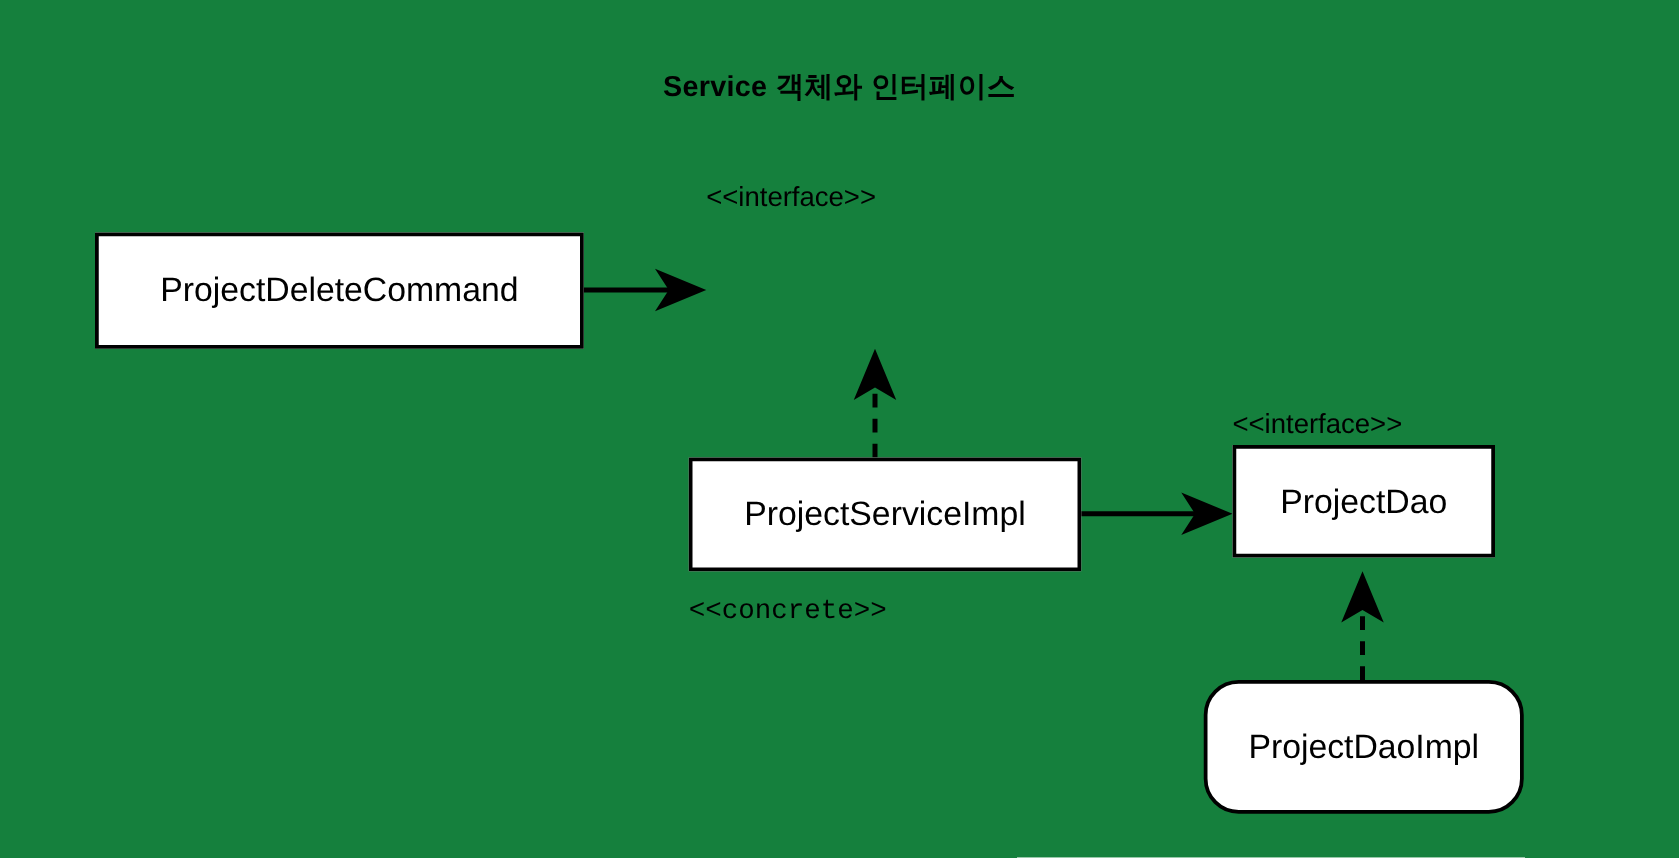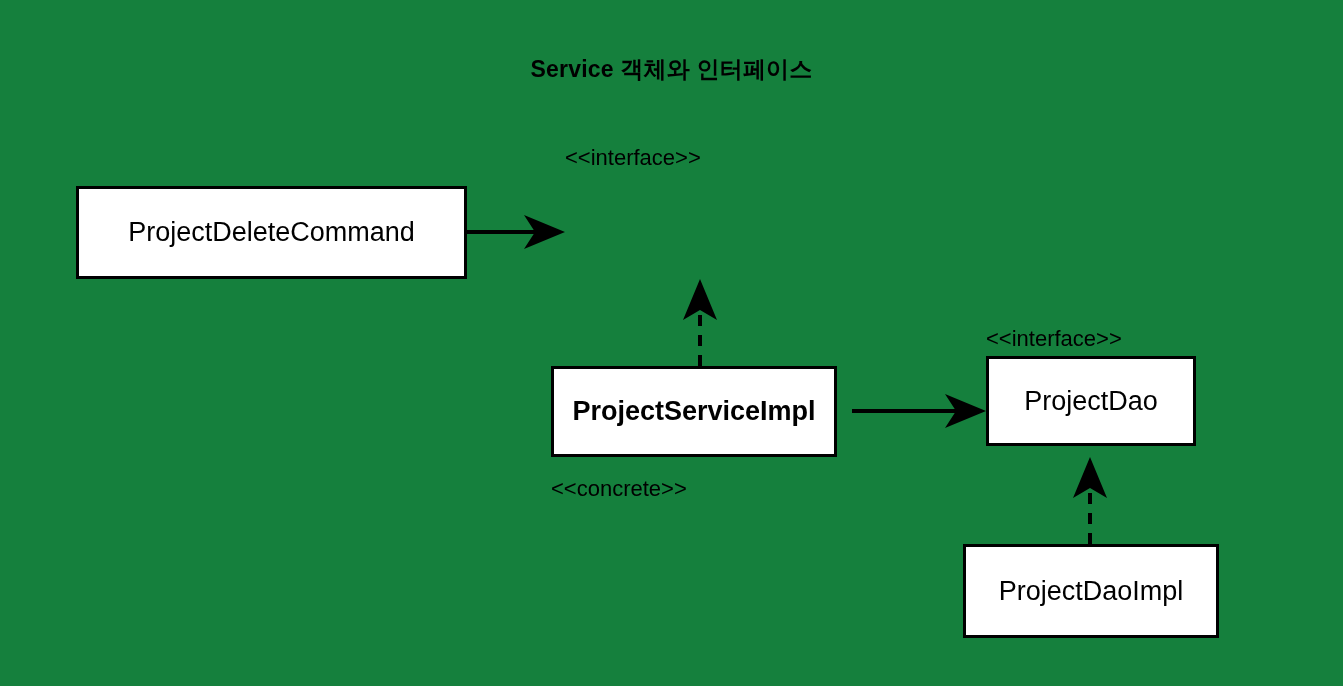--- a/index.html
+++ b/index.html
@@ -89,29 +89,29 @@
     </g>
   </svg>
 
   <div class="uml-box" style="left:56px; top:186px; width:391px; height:93px;margin-left:20px;">
     <span class="box-label">ProjectDeleteCommand</span>
   </div>
 
   <div class="stereotype" style="left:565px; top:147px; width:272px;">&lt;&lt;interface&gt;&gt;</div>
 
 
-  <div class="uml-box" style="left:551px; top:366px; width:286px; height:91px;font-weight:bold;">
+  <div class="uml-box" style="left:551px; top:366px; width:314px; height:91px;">
     <span class="box-label">ProjectServiceImpl</span>
   </div>
 
-  <div class="stereotype" style="left:551px; top:478px; width:301px;">&lt;&lt;concrete&gt;&gt;</div>
+  <div class="stereotype" style="left:551px; top:478px; width:301px;font-family:Liberation Mono, monospace;">&lt;&lt;concrete&gt;&gt;</div>
 
   <div class="stereotype" style="left:986px; top:328px; width:210px;">&lt;&lt;interface&gt;&gt;</div>
 
   <div class="uml-box" style="left:986px; top:356px; width:210px; height:90px;">
     <span class="box-label">ProjectDao</span>
   </div>
 
-  <div class="uml-box" style="left:963px; top:544px; width:256px; height:94px;">
+  <div class="uml-box" style="left:963px; top:544px; width:256px; height:107px;border-radius:28px;">
     <span class="box-label">ProjectDaoImpl</span>
   </div>
 
 </div>
 
 </body></html>

